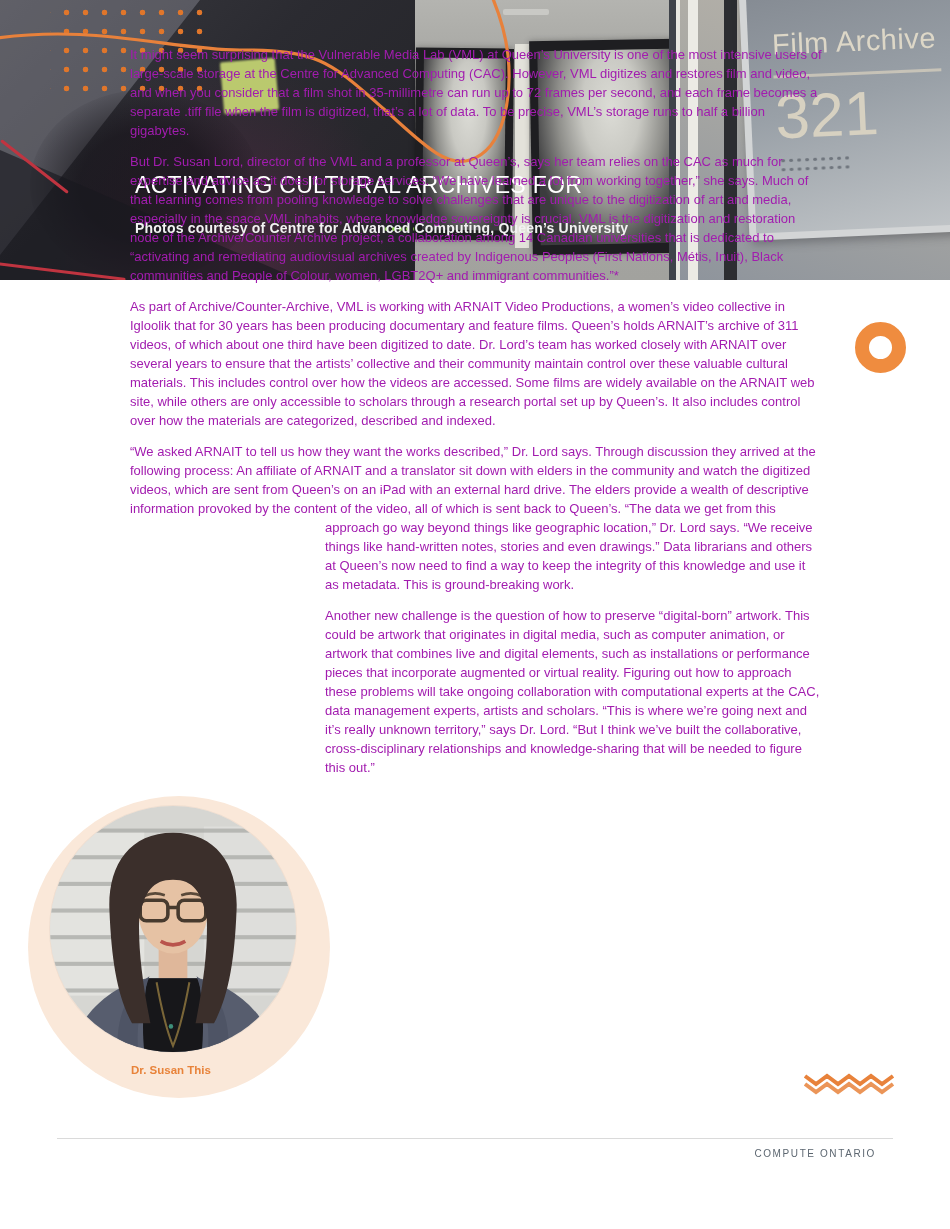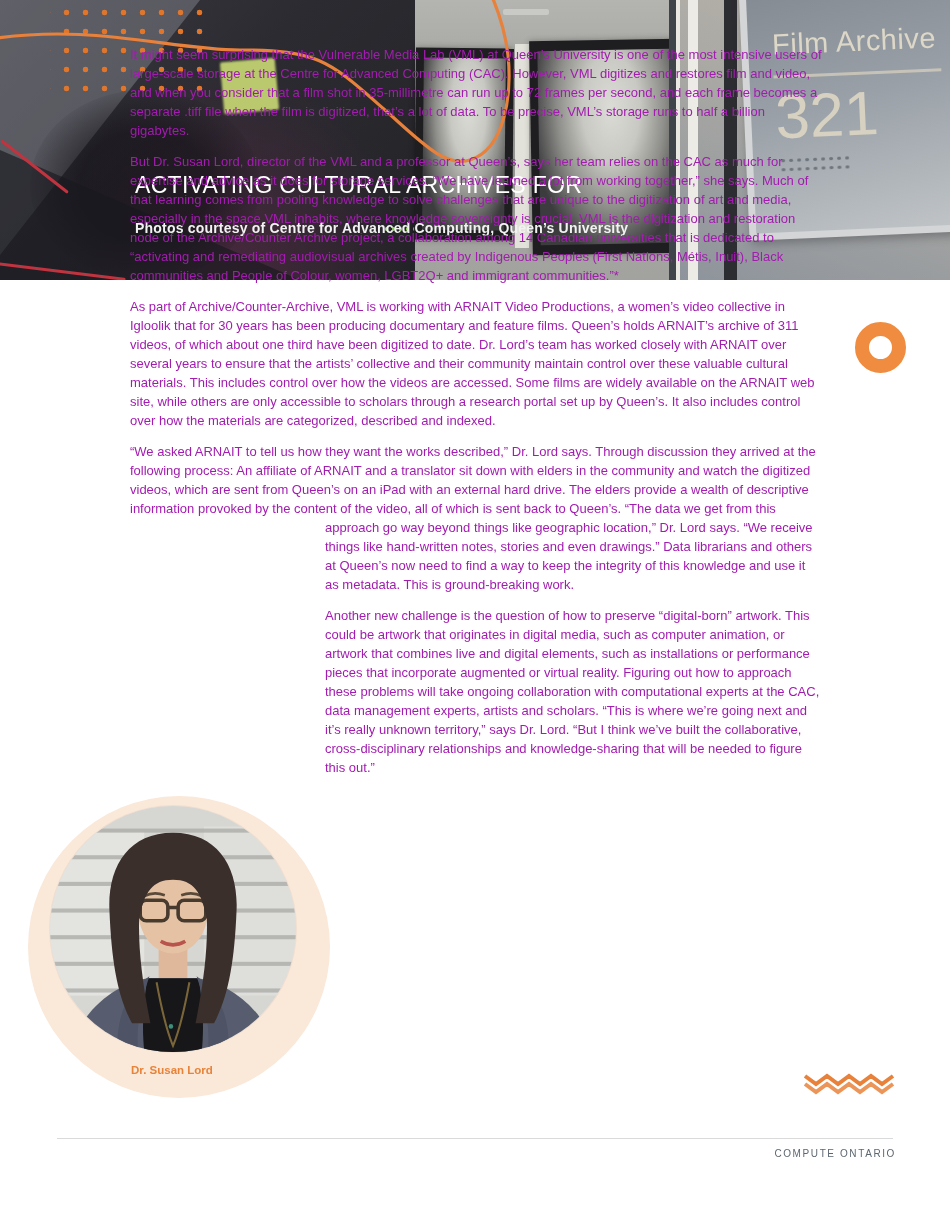--- a/index.html
+++ b/index.html
@@ -80,21 +80,21 @@
       box-shadow:0 0 0 1px rgba(0,0,0,.04);}
   .portrait-caption{position:absolute;left:131px;top:1064px;font-size:11.5px;font-weight:bold;color:#E8833A;}
 
   
   .ring{position:absolute;left:855px;top:322px;width:51px;height:51px;border:14px solid #EF8C3F;
       border-radius:50%;box-sizing:border-box;}
   .zigzag{position:absolute;left:803px;top:1070px;}
 
   
   .footer-rule{position:absolute;left:57px;right:57px;top:1138px;border-top:1px solid #dadada;height:0;}
-  .footer-brand{position:absolute;right:54px;top:1148px;font-size:10px;letter-spacing:1.6px;color:#5C6670;}
+  .footer-brand{position:absolute;right:74px;top:1148px;font-size:10px;letter-spacing:1.6px;color:#5C6670;}
 </style>
 </head>
 <body>
 
 <div class="page">
 
   <header class="hero">
     <div class="hero-left">
       <div class="wedge-light"></div>
       <div class="silhouette"></div>
@@ -184,21 +184,21 @@
       <path d="M108 132 Q120 139 132 132" stroke="#b9544c" stroke-width="3.5" fill="none"></path>
       <path d="M20 240 C30 195 70 172 95 168 L145 168 C170 172 210 195 220 240 Z" fill="#575d6e"></path>
       <path d="M95 168 L145 168 C150 200 150 220 148 240 L92 240 C90 220 90 200 95 168 Z" fill="#17171a"></path>
       <path d="M97 166 C88 192 84 215 86 240 L66 240 C64 205 76 180 97 166 Z" fill="#4e5465"></path>
       <path d="M143 166 C152 192 156 215 154 240 L174 240 C176 205 164 180 143 166 Z" fill="#4e5465"></path>
       <path d="M104 172 C110 205 115 222 120 234 C125 222 130 205 136 172" stroke="#7a6638" stroke-width="2" fill="none"></path>
       <circle cx="118" cy="215" r="2.2" fill="#3d8f7a"></circle>
       <path d="M120 26 C76 26 56 60 58 102 C60 152 66 186 80 212 L98 212 C90 172 86 138 87 110 C92 84 100 72 120 72 C140 72 148 84 153 110 C154 138 150 172 142 212 L160 212 C174 186 180 152 182 102 C184 60 164 26 120 26 Z" fill="#3b2f2b"></path>
     </svg>
   </div>
-  <div class="portrait-caption">Dr. Susan Lord</div>
+  <div class="portrait-caption">Dr. Susan This</div>
 
   <div class="ring"></div>
   <svg class="zigzag" width="92" height="28" viewBox="0 0 92 28">
     <path d="M2 6 L13 14 L24 6 L35 14 L46 6 L57 14 L68 6 L79 14 L90 6" fill="none" stroke="#E8823B" stroke-width="4"></path>
     <path d="M2 14 L13 22 L24 14 L35 22 L46 14 L57 22 L68 14 L79 22 L90 14" fill="none" stroke="#E8823B" stroke-width="4" opacity="0.85"></path>
   </svg>
 
   <div class="footer-rule"></div>
   <div class="footer-brand">COMPUTE ONTARIO</div>
 

